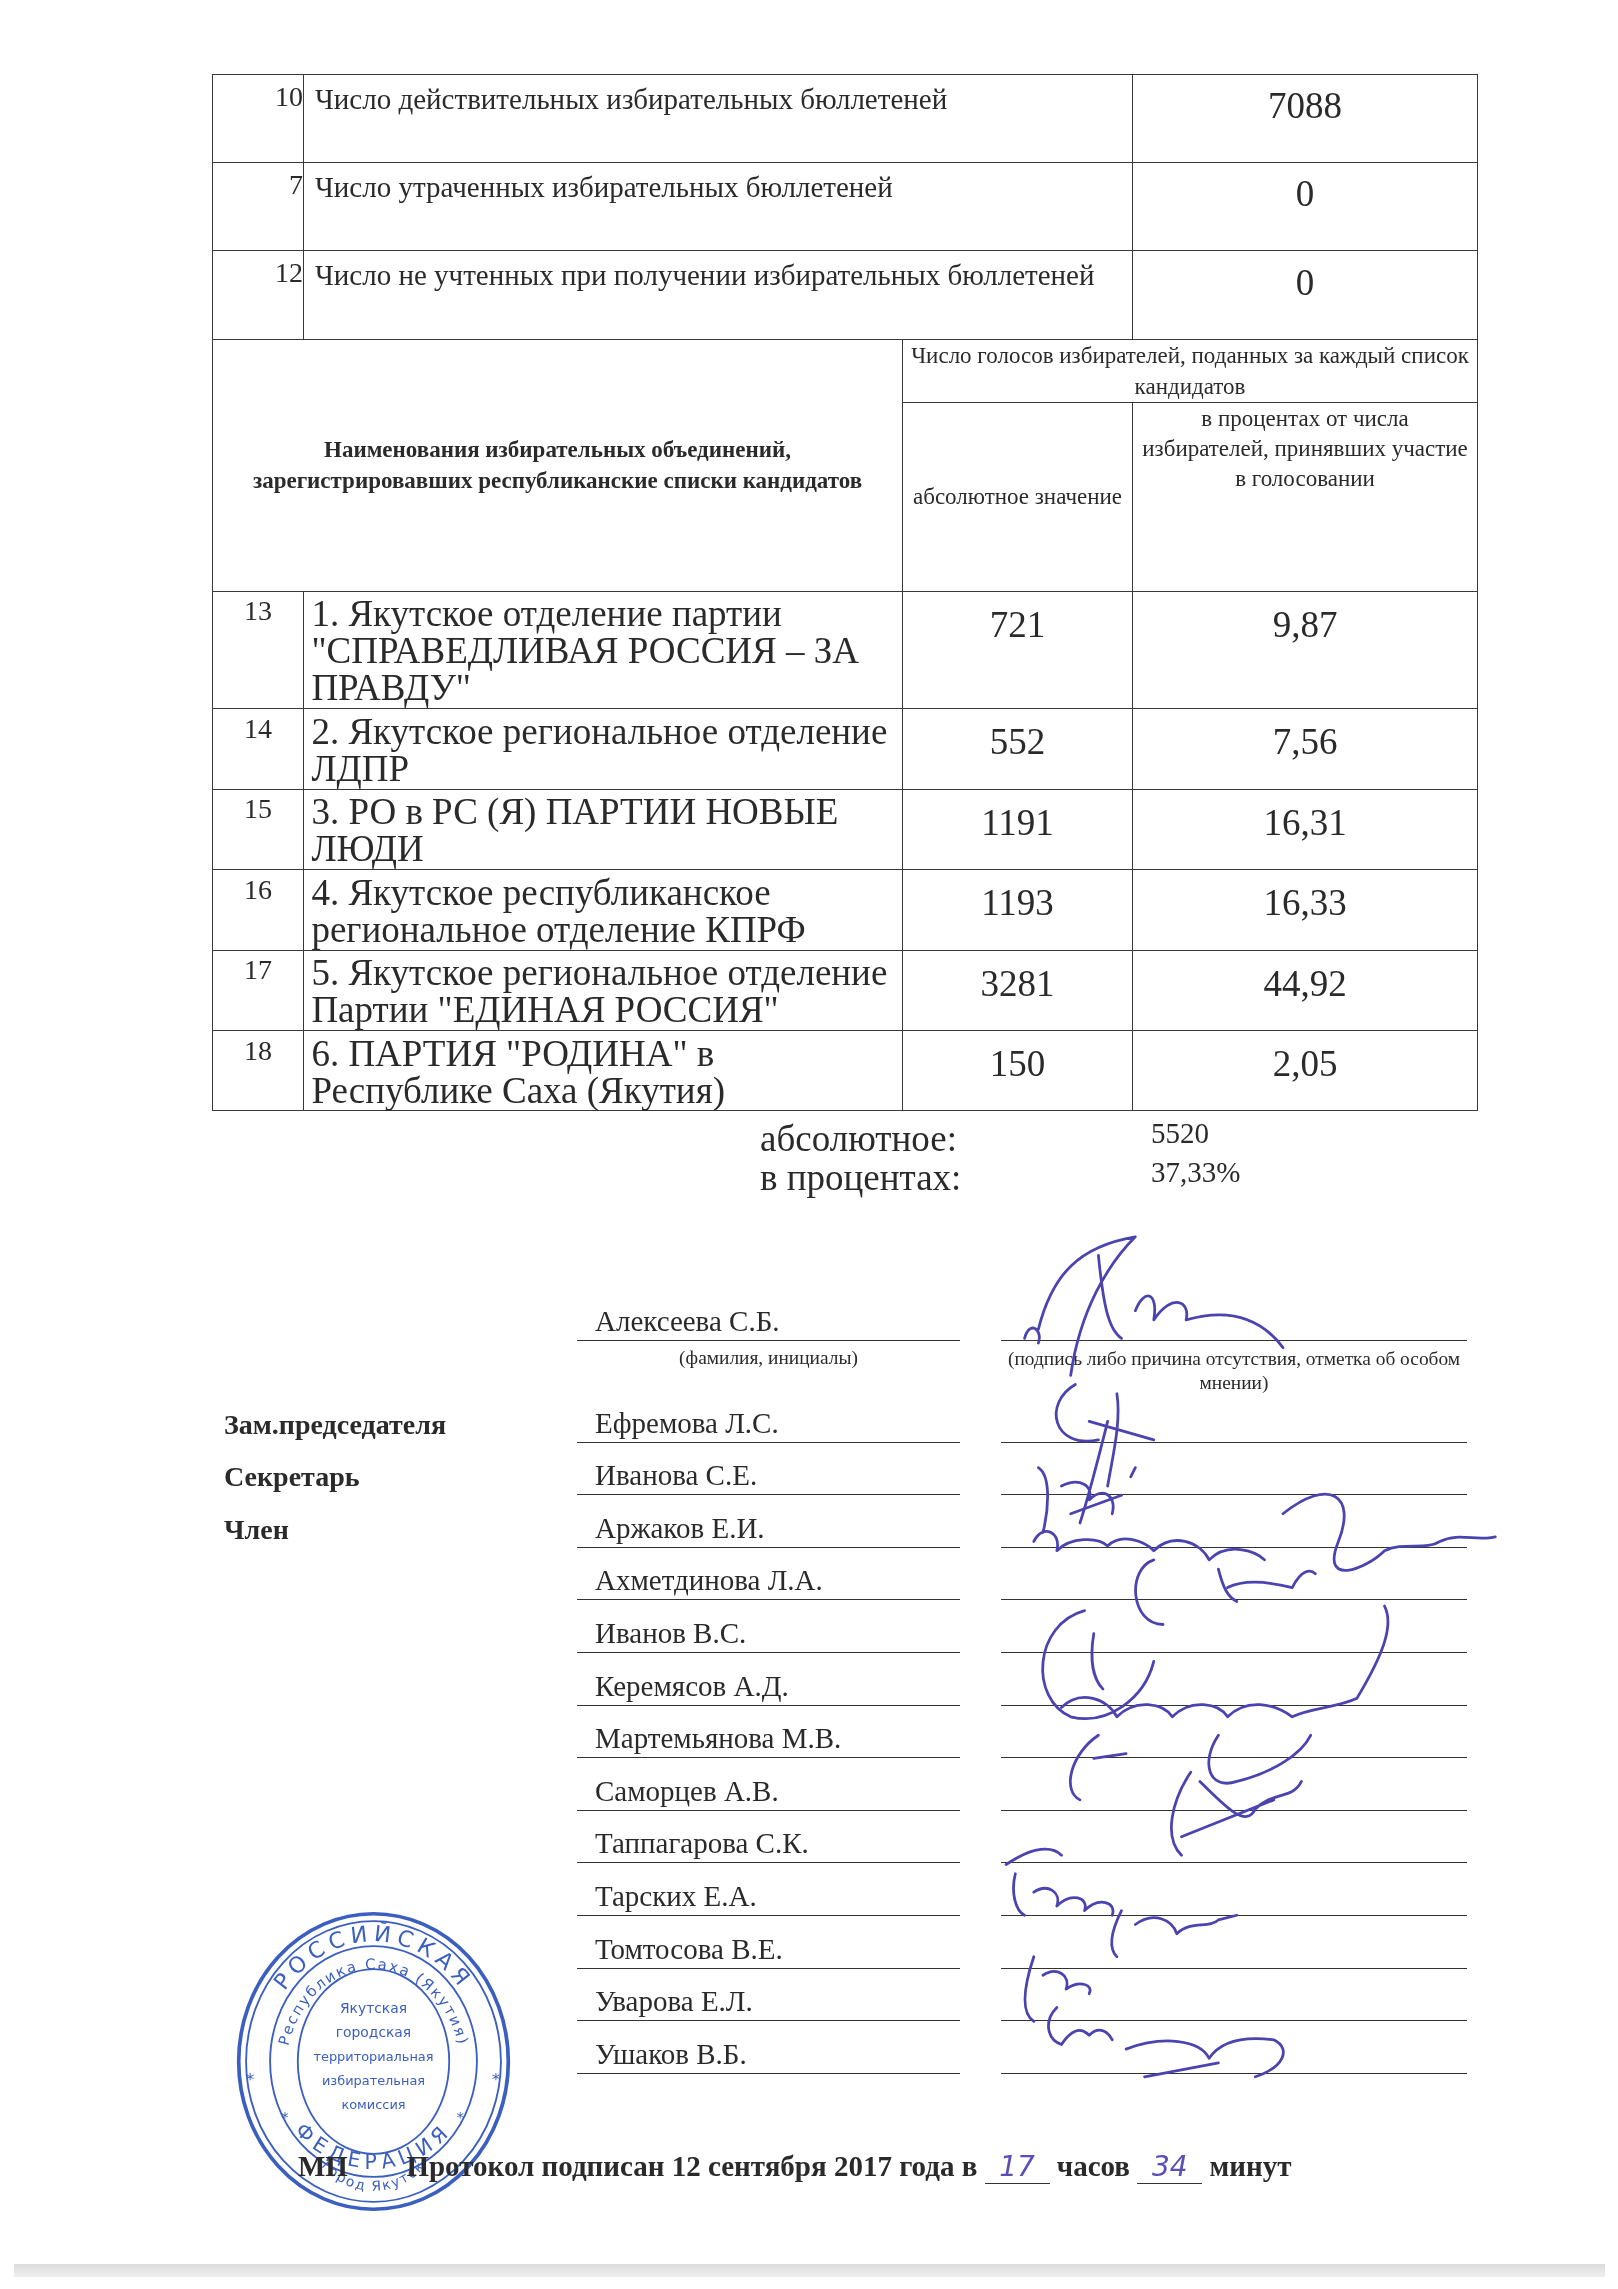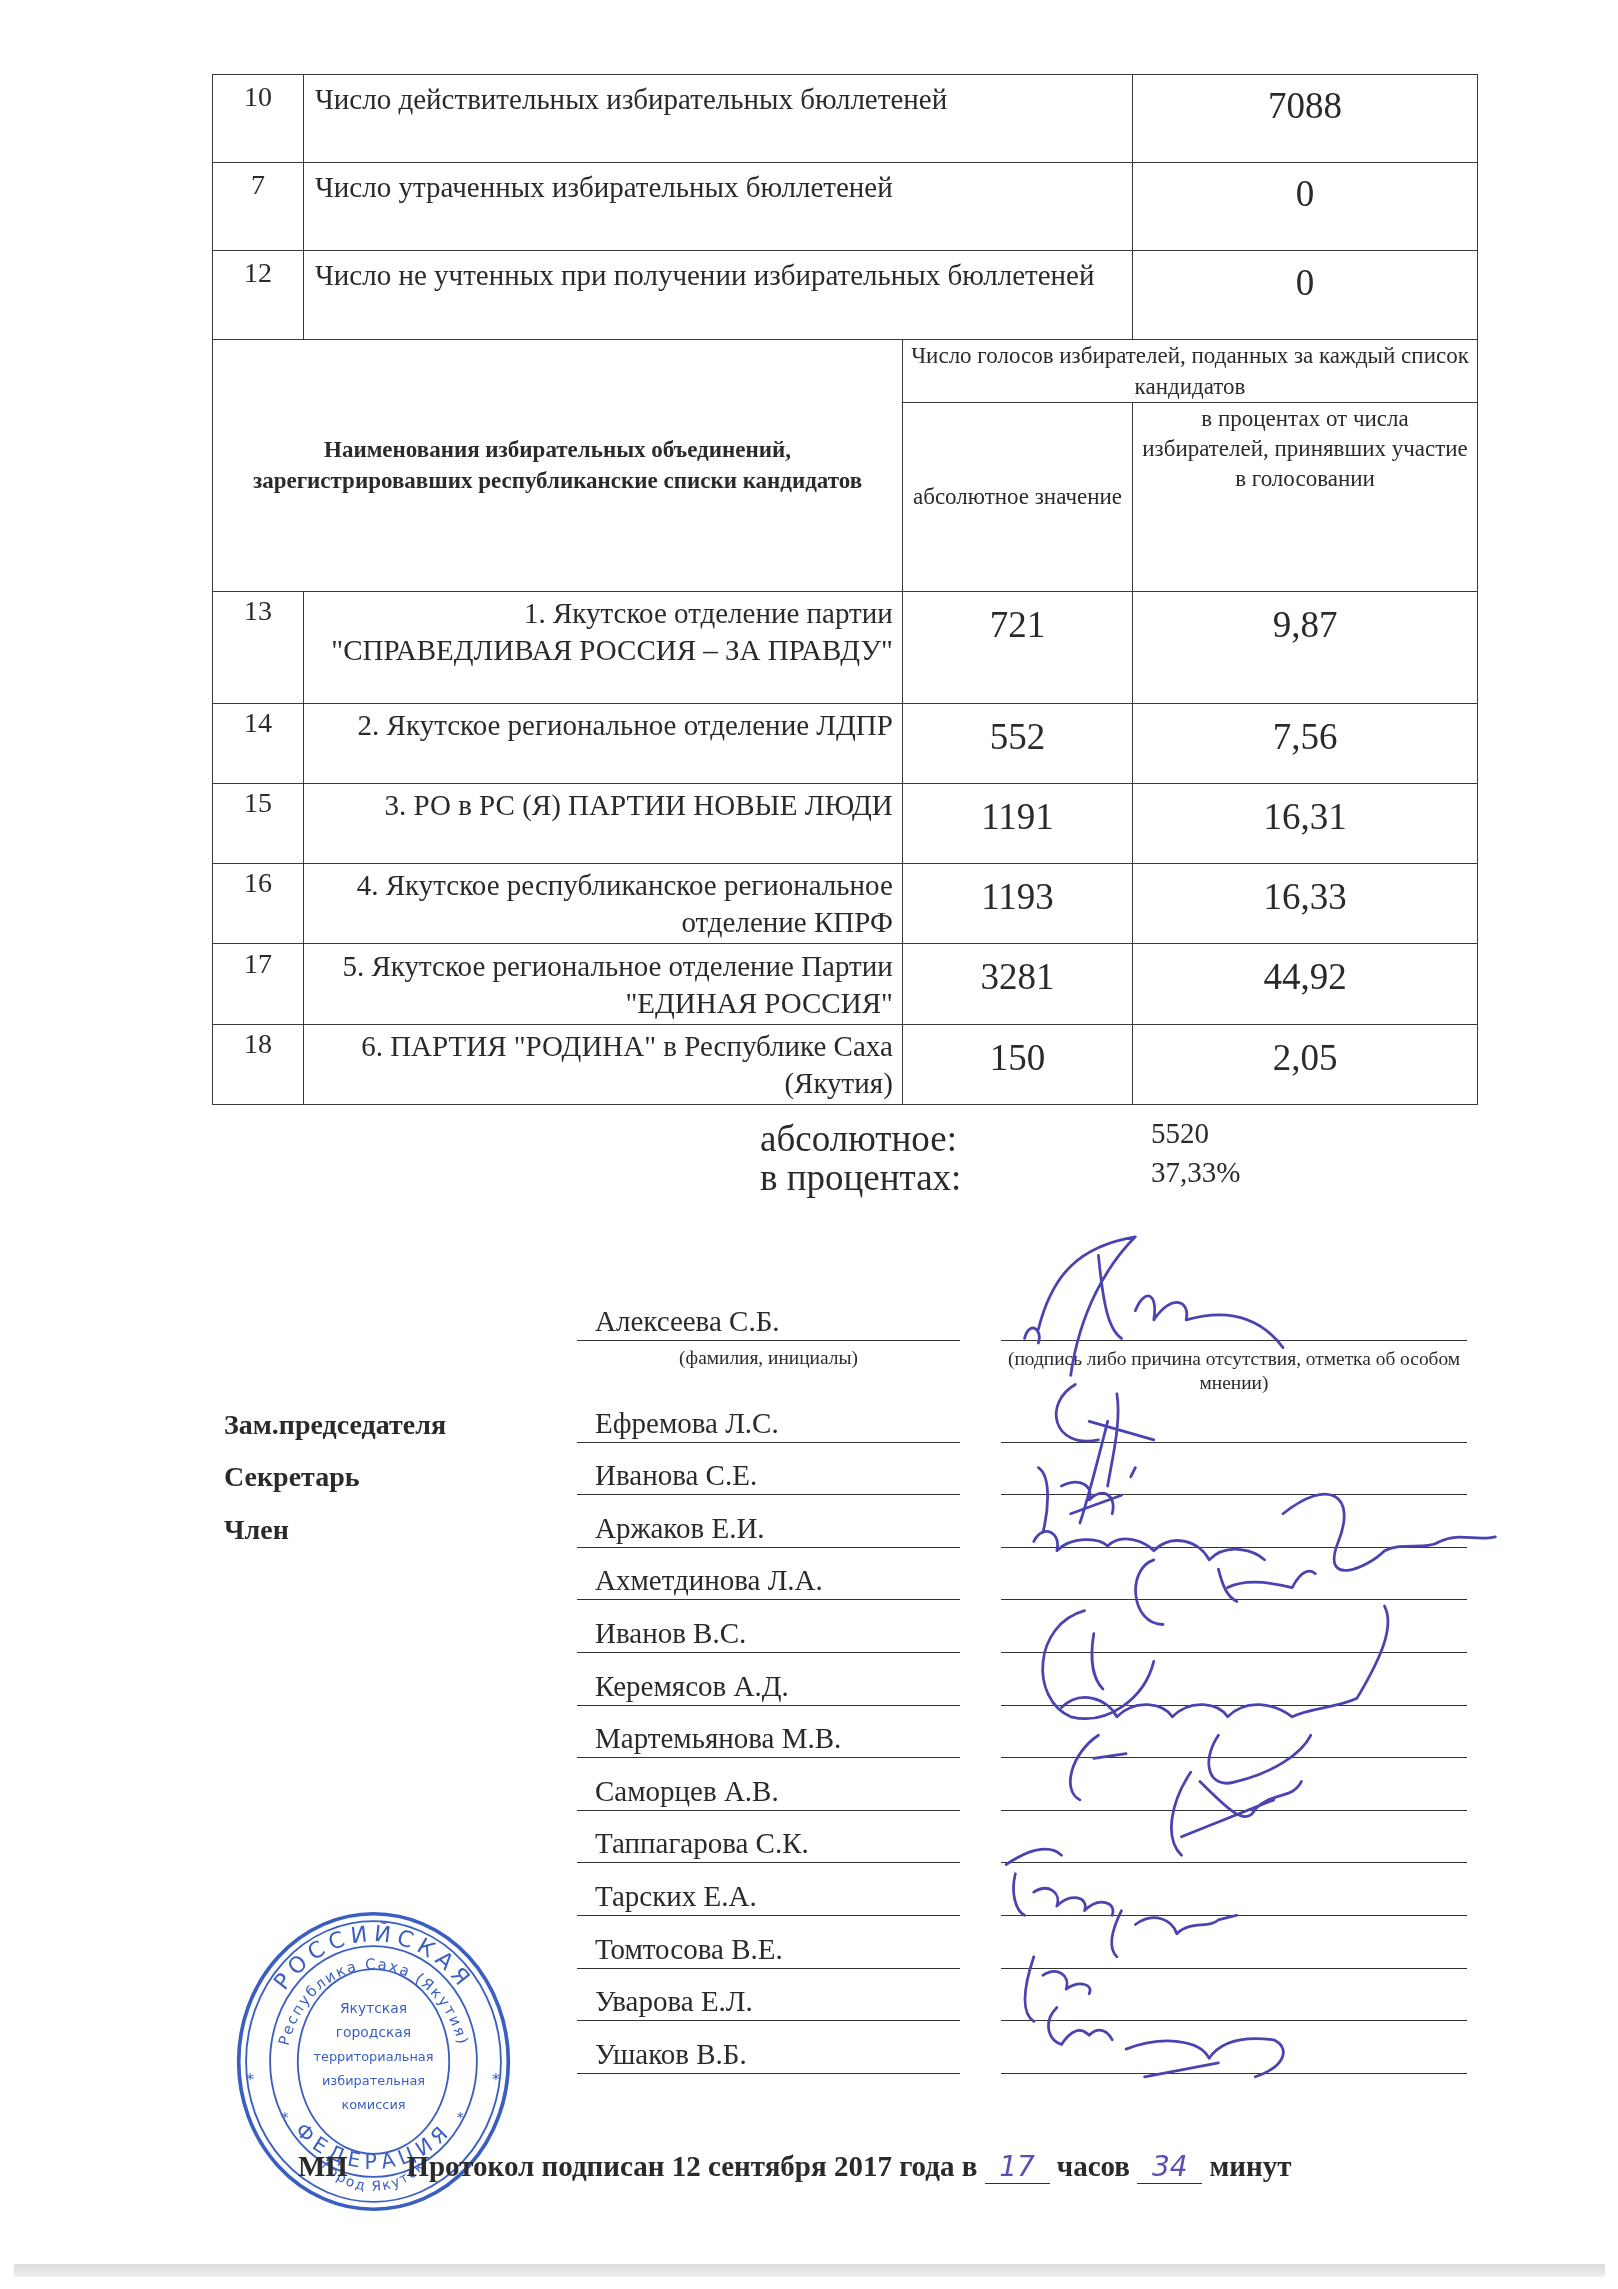--- a/index.html
+++ b/index.html
@@ -4,31 +4,31 @@
 <style>
   html, body { margin: 0; padding: 0; background: #ffffff; }
   body { width: 1619px; height: 2290px; position: relative; overflow: hidden;
          font-family: "Liberation Serif", "DejaVu Serif", serif; color: #2a2a2a; }
   .page { position: absolute; left: 0; top: 0; width: 1619px; height: 2290px; }
 
   
   table.protocol { position: absolute; left: 212px; top: 74px; width: 1265px;
                    border-collapse: collapse; table-layout: fixed; }
   table.protocol td { border: 1.8px solid #3a3a3a; vertical-align: top; padding: 0; }
-  .c-num { width: 90px; text-align: center; font-size: 28px; padding-top: 5.5px !important; }
+  .c-num { width: 90px; text-align: right; font-size: 28px; padding-top: 5.5px !important; }
   .c-label { font-size: 29px; line-height: 37px; padding: 5.5px 11px 0 11px !important; }
   .c-val { text-align: center; font-size: 37px; padding-top: 9.2px !important; }
   .row-info td { height: 78px; }
   .hdr-main { text-align: center; vertical-align: middle !important; font-weight: bold;
               font-size: 23px; line-height: 31px; padding: 0 37px !important; }
   .hdr-top { text-align: center; font-size: 23px; line-height: 31px; height: 61px;
              vertical-align: middle !important; }
   .hdr-abs { text-align: center; font-size: 23px; vertical-align: middle !important; margin-left: 21px; }
   .hdr-pct { text-align: center; font-size: 23px; line-height: 30px; padding: 1.8px 3.7px !important; }
-  .party-label { font-size: 29px; line-height: 37px; padding: 3.7px 9.2px 1.8px 7.4px !important; text-align: right; }
+  .party-label { font-size: 37px; line-height: 37px; padding: 3.7px 9.2px 1.8px 7.4px !important; }
   .party-val { text-align: center; font-size: 37px; padding-top: 11px !important; }
   .party-num { text-align: center; font-size: 28px; padding-top: 3.7px !important; }
 
   
   .summary { position: absolute; left: 760px; font-size: 37px; }
   .summary-val { position: absolute; left: 1151px; font-size: 29px; }
 
   
   .role { position: absolute; left: 224px; font-size: 28px; font-weight: bold; line-height: 37px; }
   .name-line { position: absolute; left: 577px; width: 383px; border-bottom: 1.8px solid #333; height: 0; }

